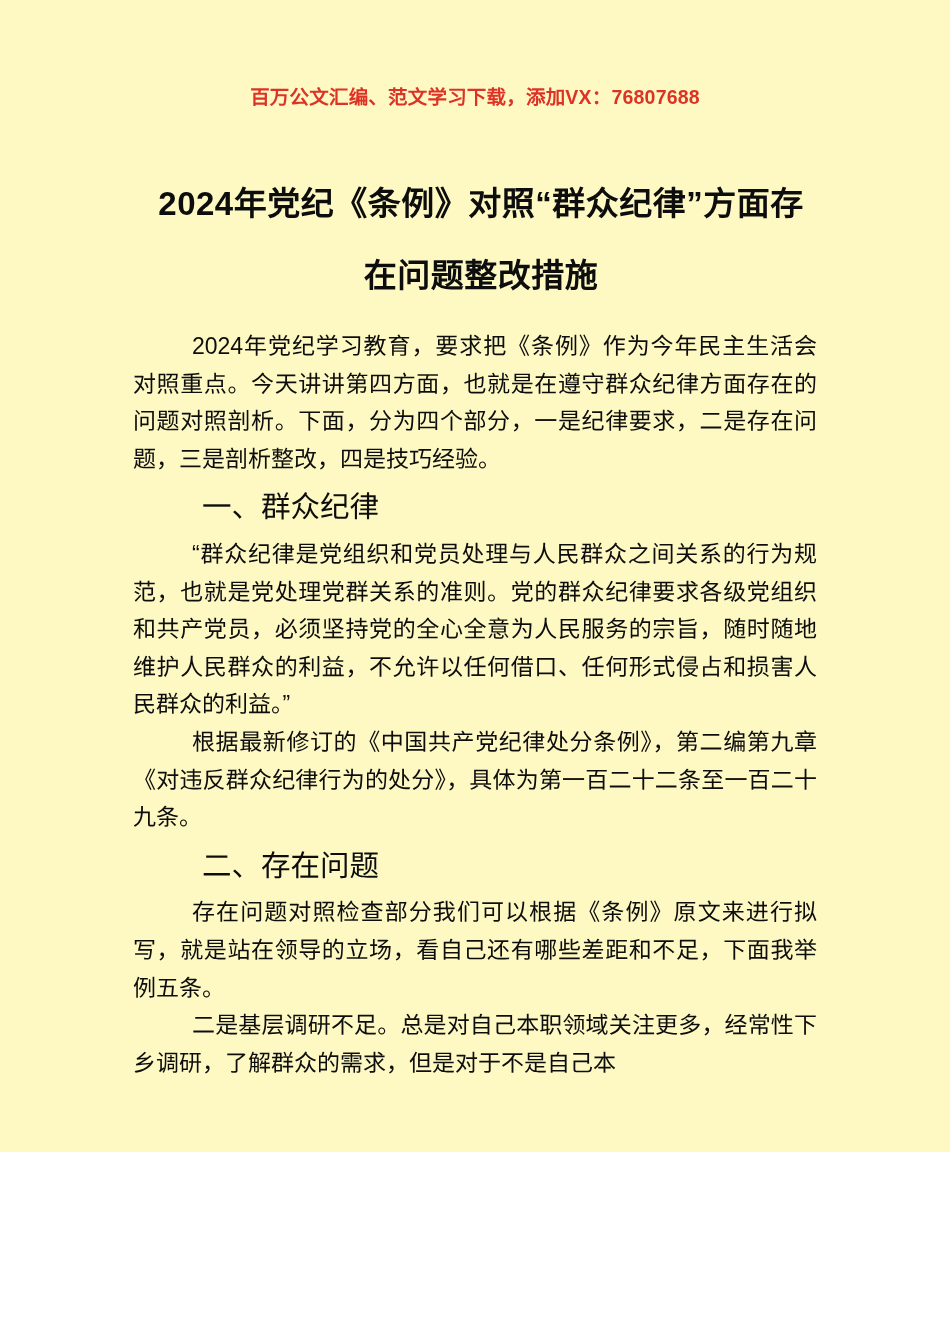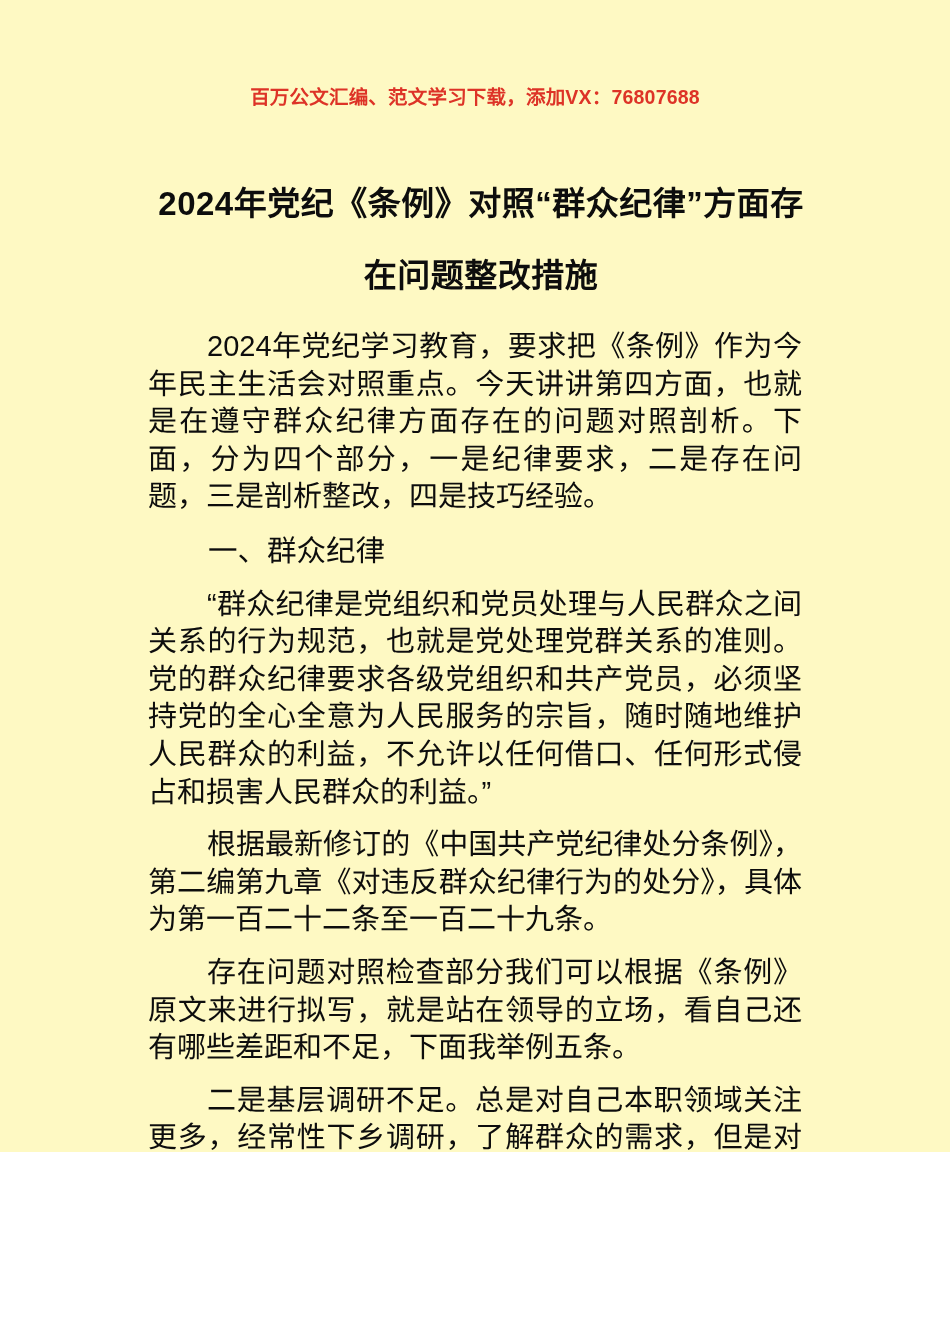--- a/index.html
+++ b/index.html
@@ -52,34 +52,34 @@
     letter-spacing: 0.5px;
     margin: 0 0 14px 12px;
     word-break: break-all;
   }
 
   .body-block {
     margin-top: 16px;
   }
 
   p.para {
-    margin: 15px;
-    font-size: 29px;
+    margin: 0;
+    font-size: 23px;
     font-weight: 400;
     color: #0d0d0d;
     line-height: 37.6px;
     text-align: justify;
     text-align-last: left;
     text-indent: 59px;
     word-break: break-all;
     letter-spacing: 0px;
   }
 
   p.heading {
-    margin: 16px;
+    margin: 10px;
     font-size: 29.5px;
     font-weight: 400;
     color: #0d0d0d;
     line-height: 37.6px;
     text-indent: 59px;
     text-align: left;
     word-break: break-all;
   }
 </style>
 </head>
@@ -91,19 +91,20 @@
 
   <div class="doc">
 
     <h1 class="doc-title">2024年党纪《条例》对照“群众纪律”方面存在问题整改措施</h1>
 
     <div class="body-block" id="body-block">
         <p class="para">2024年党纪学习教育，要求把《条例》作为今年民主生活会对照重点。今天讲讲第四方面，也就是在遵守群众纪律方面存在的问题对照剖析。下面，分为四个部分，一是纪律要求，二是存在问题，三是剖析整改，四是技巧经验。</p>
         <p class="heading">一、群众纪律</p>
         <p class="para">“群众纪律是党组织和党员处理与人民群众之间关系的行为规范，也就是党处理党群关系的准则。党的群众纪律要求各级党组织和共产党员，必须坚持党的全心全意为人民服务的宗旨，随时随地维护人民群众的利益，不允许以任何借口、任何形式侵占和损害人民群众的利益。”</p>
         <p class="para">根据最新修订的《中国共产党纪律处分条例》，第二编第九章《对违反群众纪律行为的处分》，具体为第一百二十二条至一百二十九条。</p>
+        <p class="heading">二、存在问题</p>
         <p class="para">存在问题对照检查部分我们可以根据《条例》原文来进行拟写，就是站在领导的立场，看自己还有哪些差距和不足，下面我举例五条。</p>
         <p class="para">二是基层调研不足。总是对自己本职领域关注更多，经常性下乡调研，了解群众的需求，但是对于不是自己本</p>
       </div>
 
   </div>
 
 </div>
 
 </body></html>

